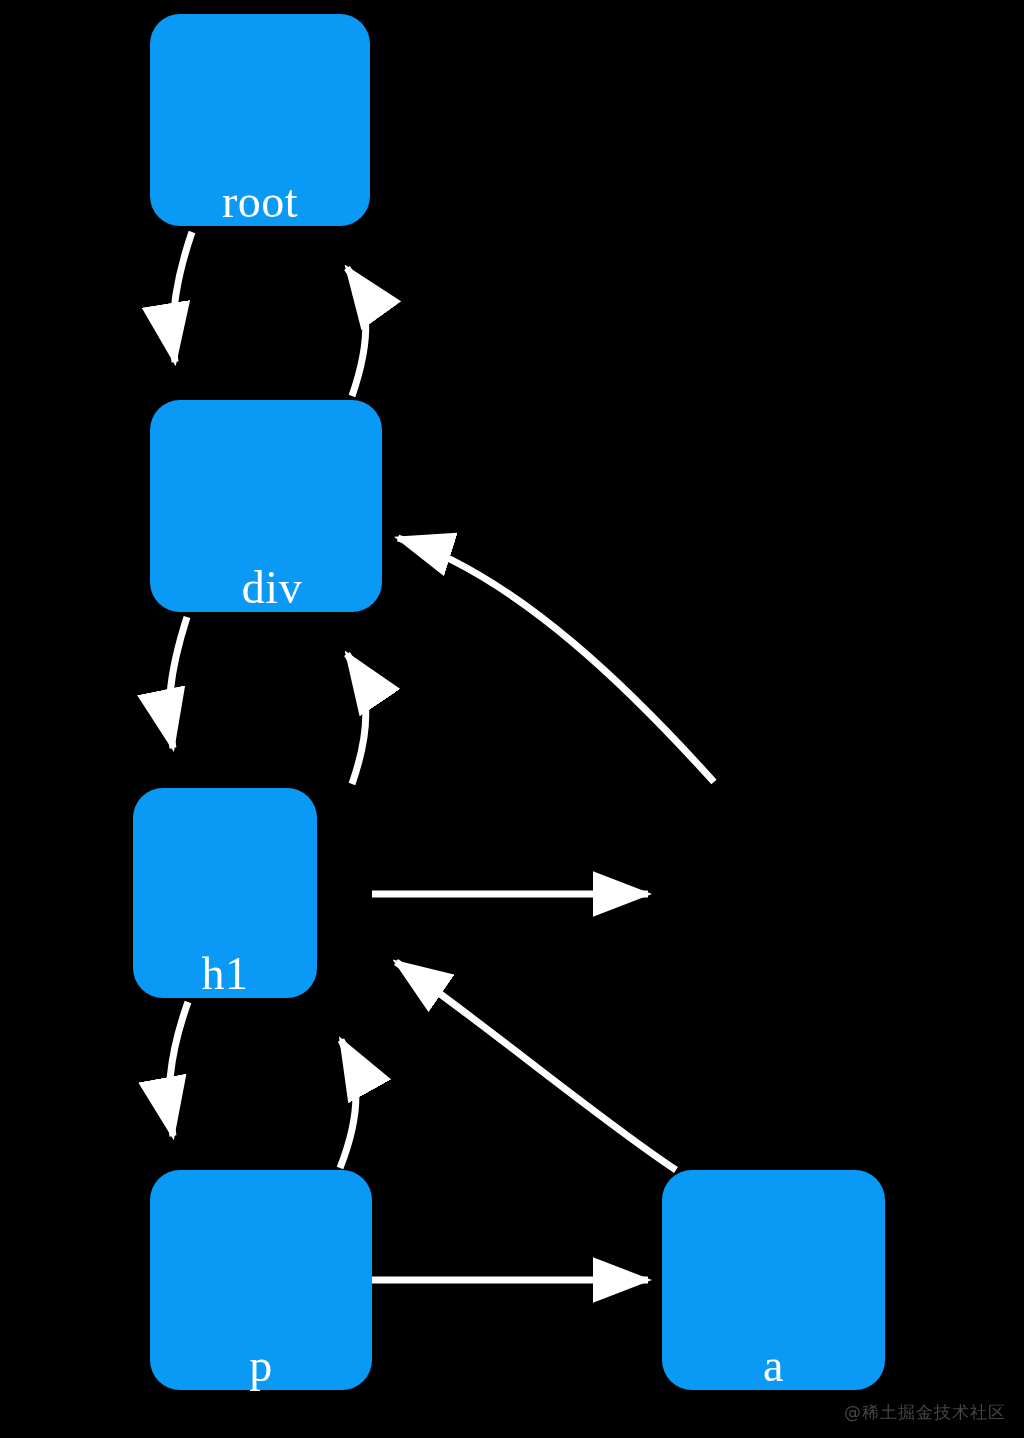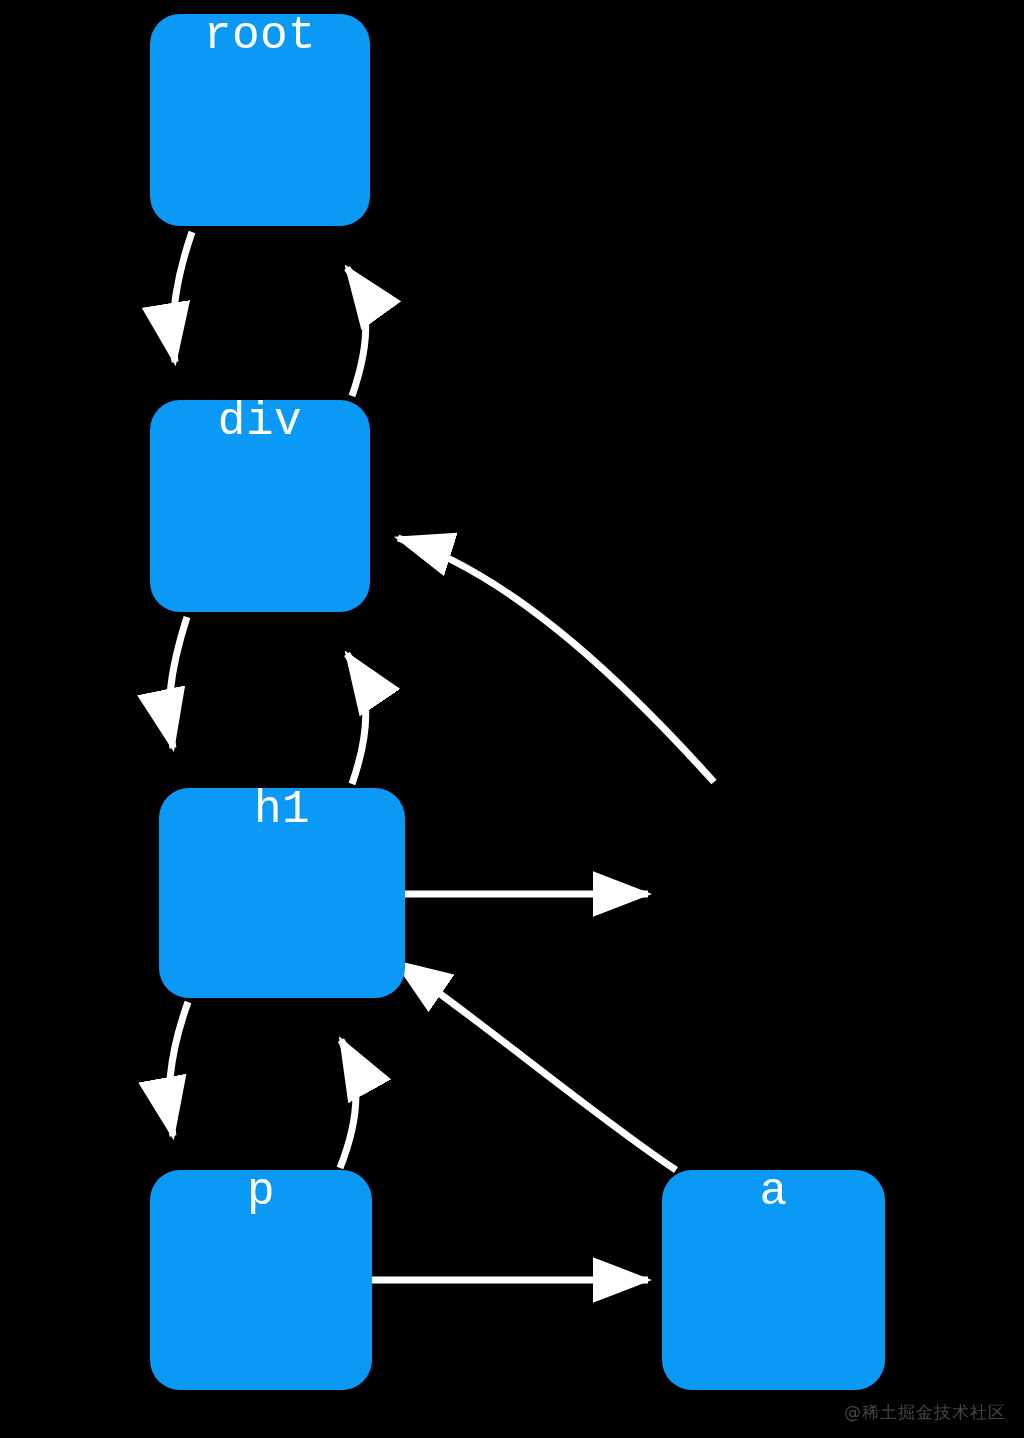--- a/index.html
+++ b/index.html
@@ -19,30 +19,30 @@
     position: absolute;
     left: 0;
     top: 0;
     width: 1024px;
     height: 1438px;
     pointer-events: none;
   }
   .node {
     position: absolute;
     display: flex;
-    align-items: flex-start;
+    align-items: flex-end;
     justify-content: center;
     background: #0a99f5;
     border-radius: 30px;
     color: #ffffff;
     font-size: 46px;
     font-weight: 400;
     letter-spacing: 0.5px;
     line-height: 1;
-    font-family: Liberation Mono, monospace;
+    font-family: Liberation Serif, serif;
   }
   .node-label {
     display: block;
     transform: translateY(-1px);
   }
   #watermark {
     position: absolute;
     right: 18px;
     bottom: 14px;
     color: #4a4a4a;
@@ -90,25 +90,25 @@
       <path d="M 714 782 C 640 700, 520 576, 398 538" marker-end="url(#arrowhead-big)"></path>
 
       <path d="M 676 1170 C 600 1120, 480 1020, 396 962" marker-end="url(#arrowhead-big)"></path>
     </g>
   </svg>
 
   <div class="node" style="left:150px; top:14px; width:220px; height:212px;">
     <span class="node-label">root</span>
   </div>
 
-  <div class="node" style="left:150px; top:400px; width:220px; height:212px;">
+  <div class="node" style="left:150px; top:400px; width:220px; height:212px;padding-left:12px;">
     <span class="node-label">div</span>
   </div>
 
-  <div class="node" style="left:159px; top:788px; width:246px; height:210px;">
+  <div class="node" style="left:133px; top:788px; width:184px; height:210px;">
     <span class="node-label">h1</span>
   </div>
 
 
   <div class="node" style="left:150px; top:1170px; width:222px; height:220px;">
     <span class="node-label">p</span>
   </div>
 
   <div class="node" style="left:662px; top:1170px; width:223px; height:220px;">
     <span class="node-label">a</span>

